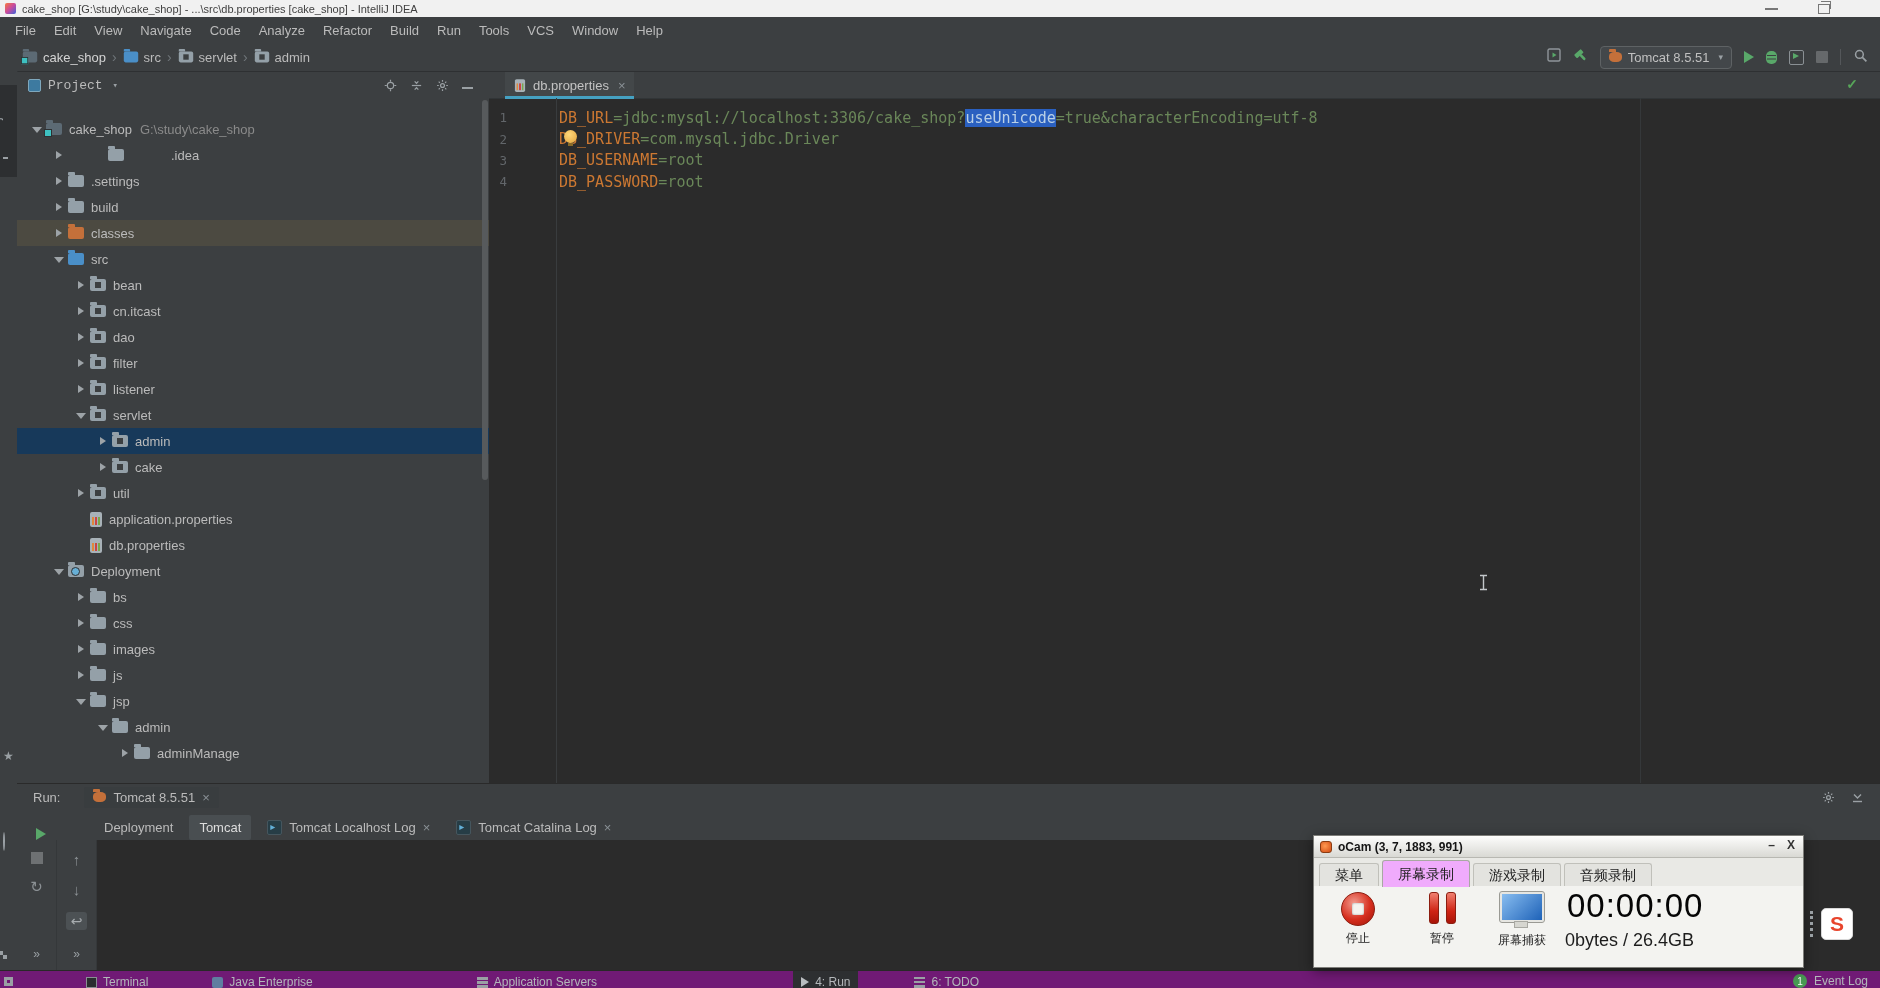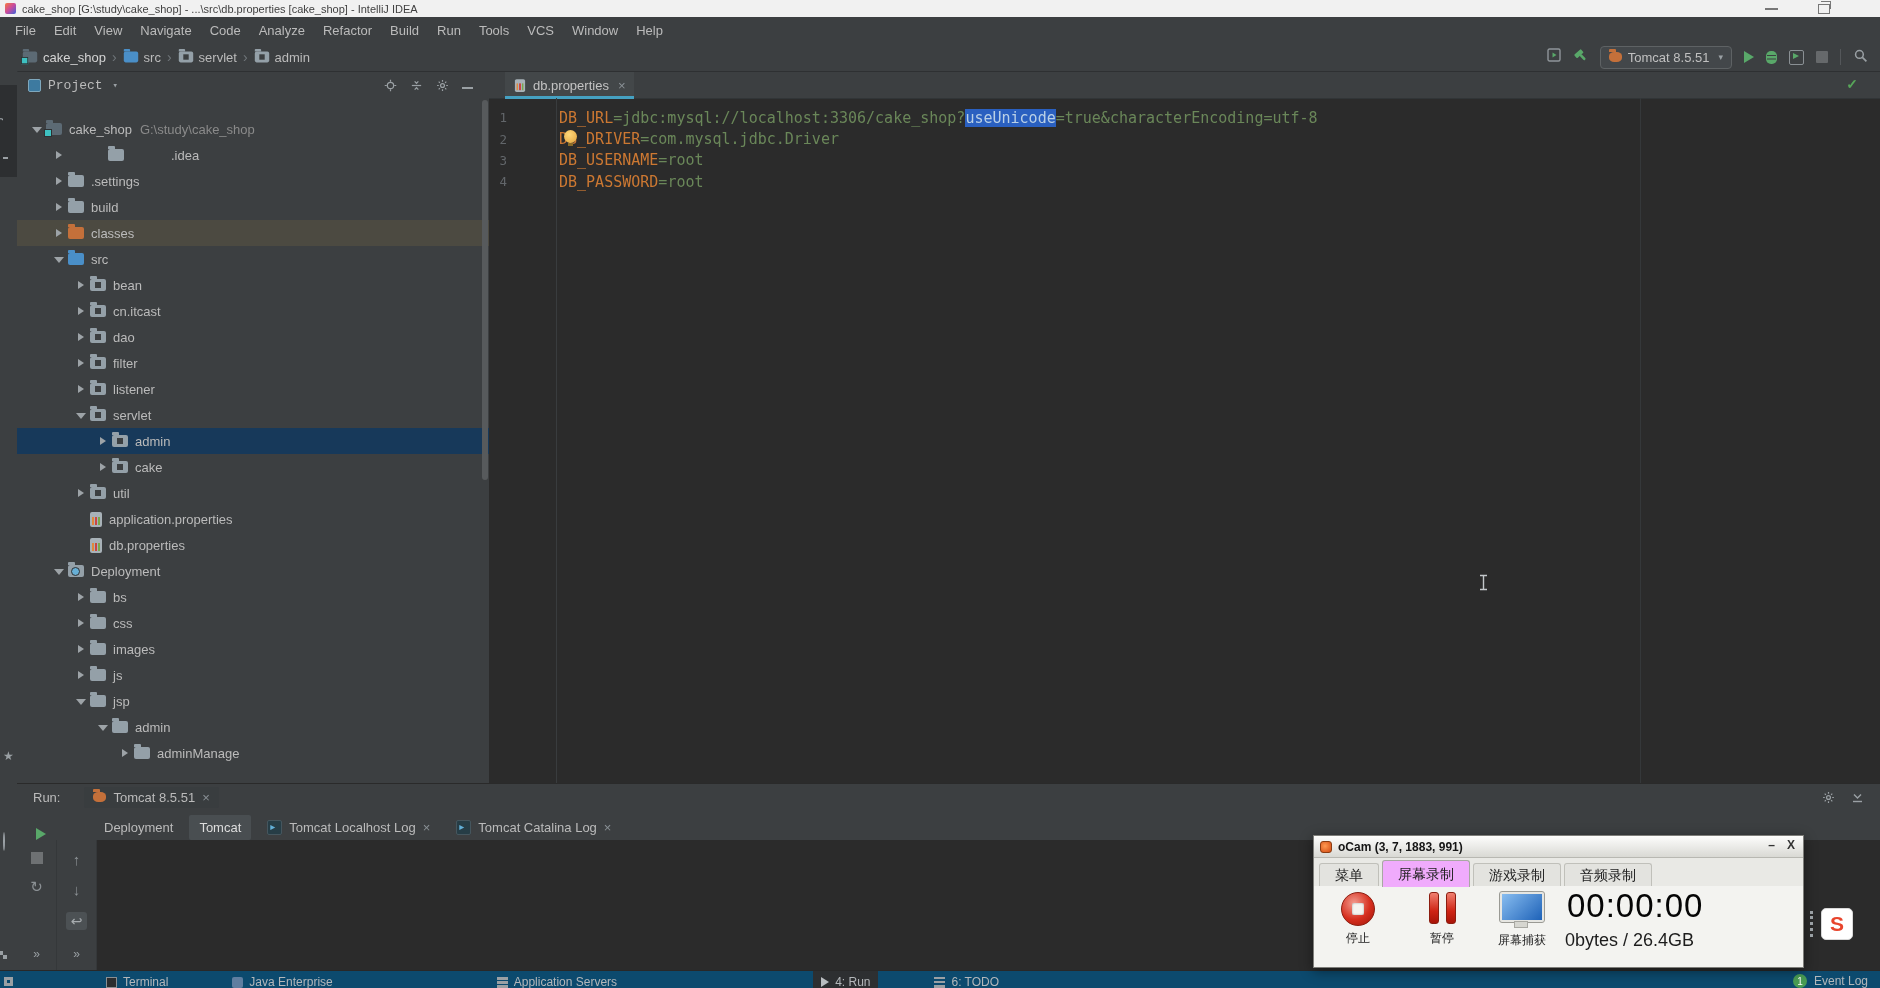--- a/index.html
+++ b/index.html
@@ -124,21 +124,21 @@
   .toolcol{position:absolute;top:56px;bottom:0;width:39px;border-right:1px solid #35383a;display:flex;flex-direction:column;align-items:center;padding-top:12px;gap:15px;}
   .toolcol1{left:0;}
   .toolcol2{left:40px;}
   .tc-stop{width:12px;height:12px;background:#6e7173;}
   .tc-glyph{color:#8b9094;font-size:15px;line-height:15px;}
   .tc-wrap{background:#4c5154;border-radius:3px;padding:1px 5px;color:#a8adb0;font-size:14px;}
   .tc-more{margin-top:auto;margin-bottom:10px;color:#9aa0a4;font-size:12px;}
   .console{position:absolute;left:80px;top:56px;right:0;bottom:0;background:#2b2b2b;}
 
   
-  .statusbar{position:absolute;left:0;right:0;top:970px;height:18px;background:#0c4a6e;border-top:1px solid #282828;font-size:12px;overflow:hidden;padding-left:20px;}
+  .statusbar{position:absolute;left:0;right:0;top:970px;height:18px;background:#701a75;border-top:1px solid #282828;font-size:12px;overflow:hidden;}
   .sb-grid{position:absolute;left:4px;top:6px;width:9px;height:9px;
            background:linear-gradient(#9aa0a4 0 3px,transparent 3px 6px,#9aa0a4 6px 9px),
                       linear-gradient(90deg,#9aa0a4 0 3px,transparent 3px 6px,#9aa0a4 6px 9px);}
   .status-items{display:flex;align-items:flex-start;padding-left:78px;gap:48px;}
   .sb-item{display:flex;align-items:center;gap:6px;color:#b3b7ba;padding:4px 8px 6px;}
   .sb-item.sel{background:#2d2f31;}
   .sb-item:nth-child(3){margin-left:100px;}
   .sb-item:nth-child(4){margin-left:140px;}
   .sb-ic{width:11px;height:11px;display:inline-block;flex:none;}
   .sb-terminal{background:#2b2d2f;border:1px solid #8a8f93;box-sizing:border-box;}

